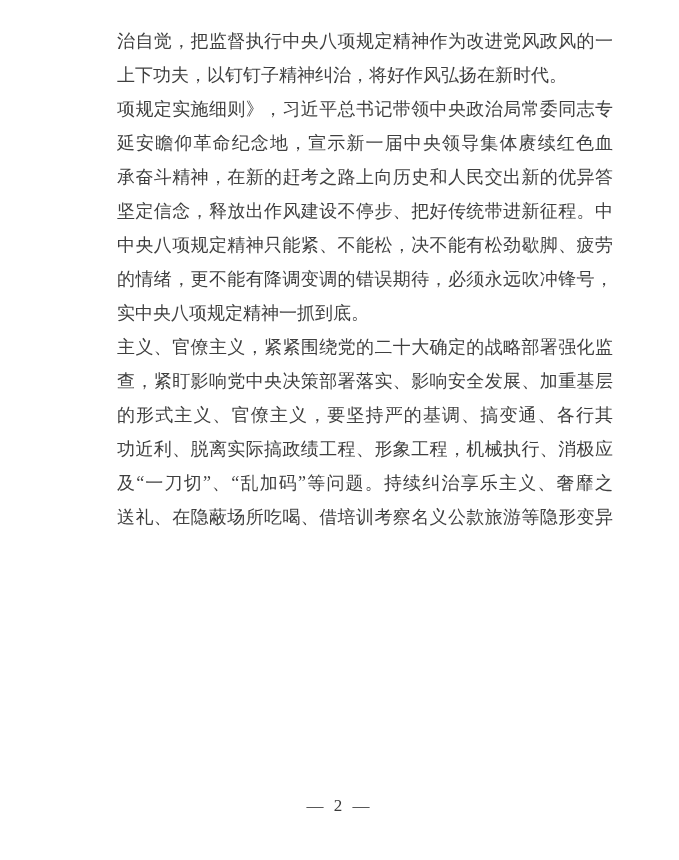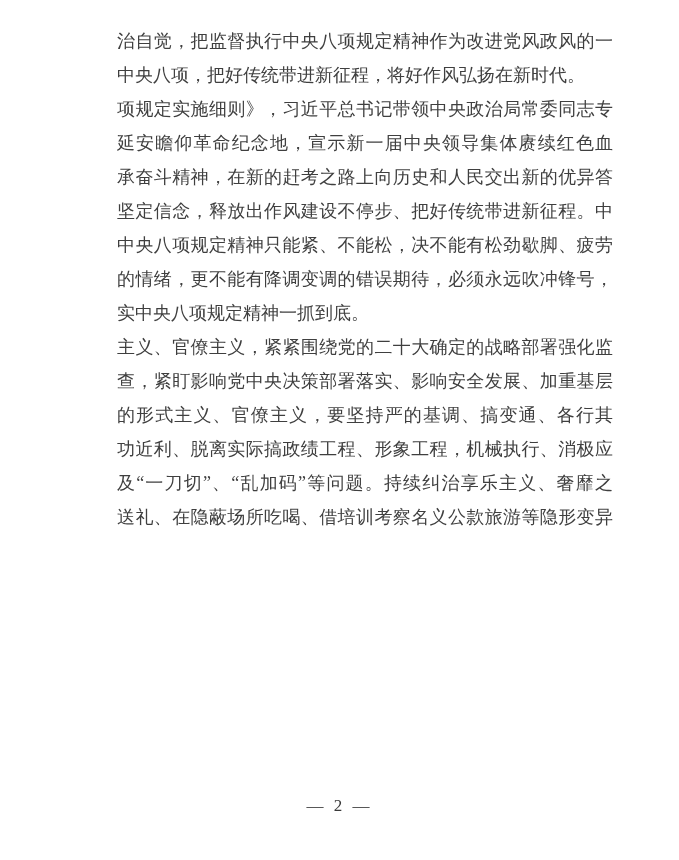--- a/index.html
+++ b/index.html
@@ -55,21 +55,21 @@
     color: #3a3a3a;
     letter-spacing: 3px;
   }
 </style>
 </head>
 <body>
 
 <div class="page">
   <div class="text-body">
       <div class="line">治自觉，把监督执行中央八项规定精神作为改进党风政风的一项经</div>
-      <div class="line end">中央八项，把好传统带进新征程，将好作风弘扬在新时代。</div>
+      <div class="line end">上下功夫，以钉钉子精神纠治，将好作风弘扬在新时代。</div>
       <div class="line">项规定实施细则》，习近平总书记带领中央政治局常委同志专程赴</div>
       <div class="line">延安瞻仰革命纪念地，宣示新一届中央领导集体赓续红色血脉、传</div>
       <div class="line">承奋斗精神，在新的赶考之路上向历史和人民交出新的优异答卷的</div>
       <div class="line">坚定信念，释放出作风建设不停步、把好传统带进新征程。中央八项</div>
       <div class="line">中央八项规定精神只能紧、不能松，决不能有松劲歇脚、疲劳厌战</div>
       <div class="line">的情绪，更不能有降调变调的错误期待，必须永远吹冲锋号，把落</div>
       <div class="line end">实中央八项规定精神一抓到底。</div>
       <div class="line">主义、官僚主义，紧紧围绕党的二十大确定的战略部署强化监督检</div>
       <div class="line">查，紧盯影响党中央决策部署落实、影响安全发展、加重基层负担</div>
       <div class="line">的形式主义、官僚主义，要坚持严的基调、搞变通、各行其是，急</div>

